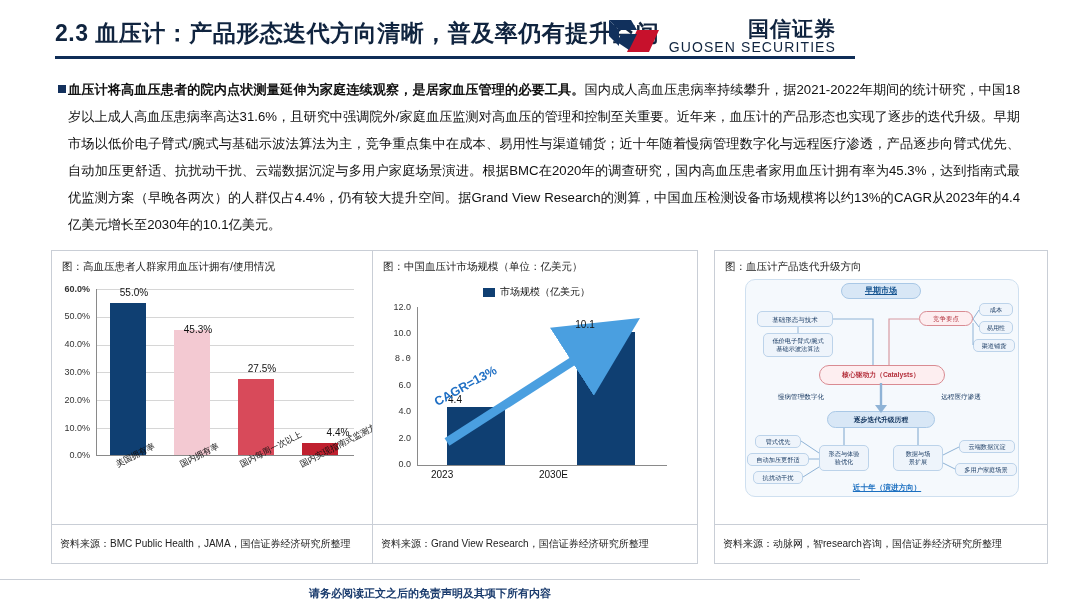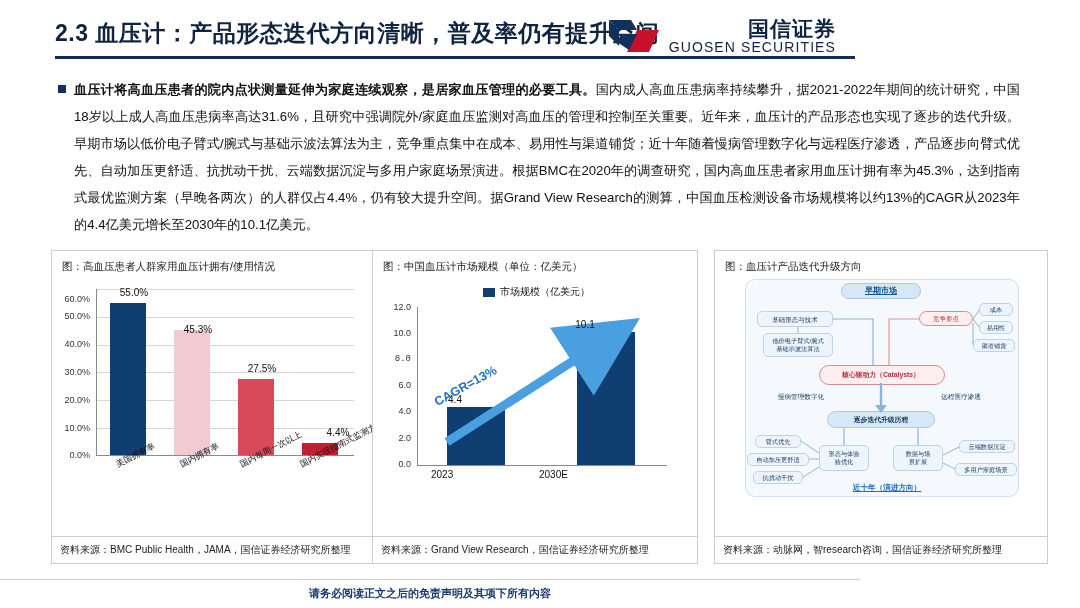--- a/index.html
+++ b/index.html
@@ -33,35 +33,35 @@
   .logo-en{font-size:14px;color:#10243f;letter-spacing:1.1px;}
 
   
   .bullet-wrap{
     position:absolute;left:58px;top:76px;width:962px;
   }
   .bullet-sq{
     position:absolute;left:0;top:9px;width:8px;height:8px;background:#13305c;
   }
   .para{
-    margin-left:16px;
+    margin-left:10px;
     font-size:13.2px;line-height:27px;text-align:justify;color:#101010;
   }
   .para b{font-weight:bold;}
 
   
   .panel{
     position:absolute;top:250px;border:1px solid #c9ced6;background:#fff;
   }
   .panel-cap{
     font-size:10.5px;color:#222;padding:8px 10px 0 10px;line-height:1.4;
   }
   .panel-src{
     position:absolute;left:0;right:0;bottom:0;border-top:1px solid #c9ced6;
-    font-size:10px;color:#222;padding:6px 8px;line-height:1.45;box-sizing:border-box;
+    font-size:10px;color:#222;padding:12px 8px;line-height:1.45;box-sizing:border-box;
   }
   #panel1{left:34px;width:320px;height:312px;margin-left:17px;}
   #panel2{left:372px;width:324px;height:312px;}
   #panel3{left:714px;width:332px;height:312px;}
 
   
   .c1{position:absolute;left:0;top:28px;width:320px;height:230px;}
   .c1 .ylab{
     position:absolute;font-size:9px;color:#333;text-align:right;width:36px;
   }
@@ -155,21 +155,21 @@
     <div class="para">
       <b>血压计将高血压患者的院内点状测量延伸为家庭连续观察，是居家血压管理的必要工具。</b><span>国内成人高血压患病率持续攀升，据2021-2022年期间的统计研究，中国18岁以上成人高血压患病率高达31.6%，且研究中强调院外/家庭血压监测对高血压的管理和控制至关重要。近年来，血压计的产品形态也实现了逐步的迭代升级。早期市场以低价电子臂式/腕式与基础示波法算法为主，竞争重点集中在成本、易用性与渠道铺货；近十年随着慢病管理数字化与远程医疗渗透，产品逐步向臂式优先、自动加压更舒适、抗扰动干扰、云端数据沉淀与多用户家庭场景演进。根据BMC在2020年的调查研究，国内高血压患者家用血压计拥有率为45.3%，达到指南式最优监测方案（早晚各两次）的人群仅占4.4%，仍有较大提升空间。据Grand View Research的测算，中国血压检测设备市场规模将以约13%的CAGR从2023年的4.4亿美元增长至2030年的10.1亿美元。</span>
     </div>
   </div>
 
   <div class="panel" id="panel1">
     <div class="panel-cap">图：高血压患者人群家用血压计拥有/使用情况</div>
 
     <div class="c1">
 
-      <div class="ylab" style="left:2px;top:15px;">60.0%</div>
+      <div class="ylab" style="left:2px;top:5px;font-weight:bold;">60.0%</div>
       <div class="ylab" style="left:2px;top:32px;">50.0%</div>
       <div class="ylab" style="left:2px;top:60px;">40.0%</div>
       <div class="ylab" style="left:2px;top:88px;">30.0%</div>
       <div class="ylab" style="left:2px;top:116px;">20.0%</div>
       <div class="ylab" style="left:2px;top:144px;">10.0%</div>
       <div class="ylab" style="left:2px;top:171px;">0.0%</div>
 
       <div class="grid" style="top:10px;"></div>
       <div class="grid" style="top:38px;"></div>
       <div class="grid" style="top:66px;"></div>

